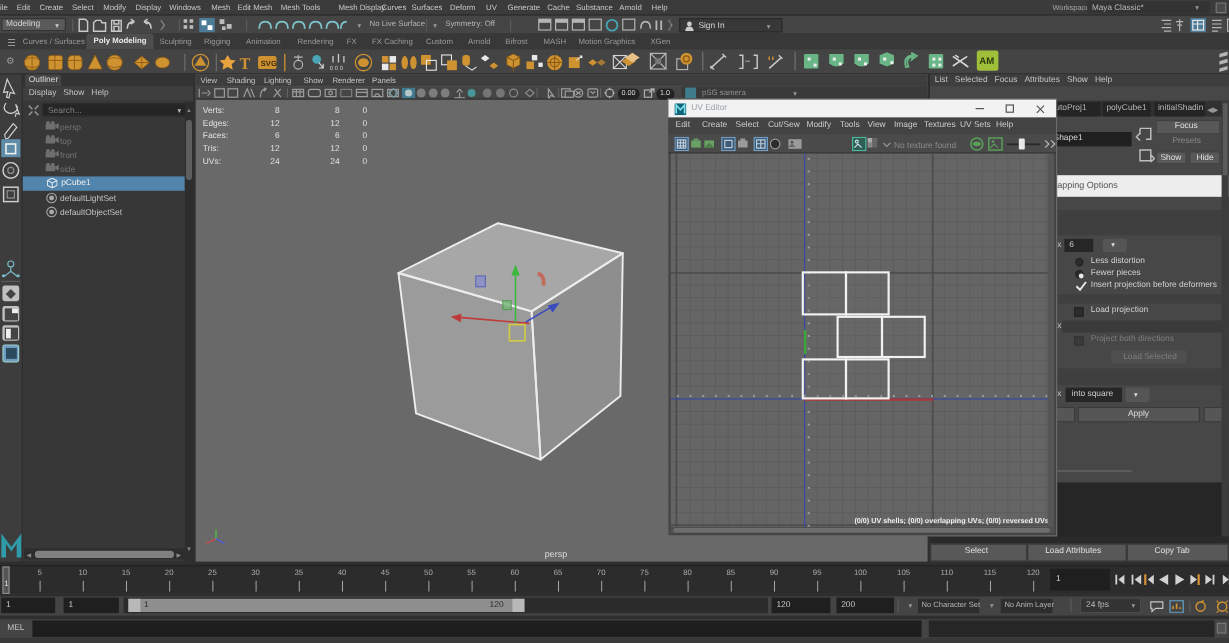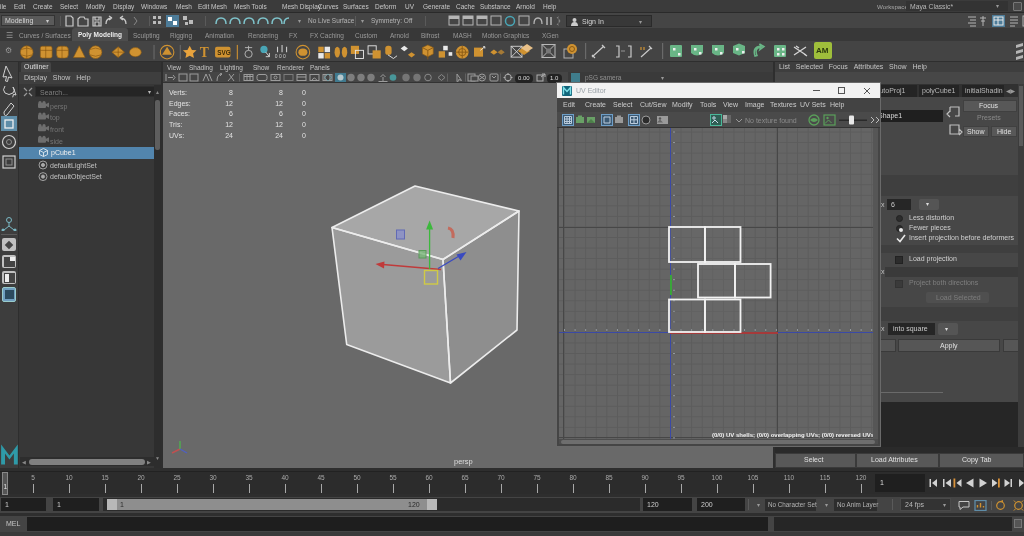--- a/index.html
+++ b/index.html
@@ -575,20 +575,23 @@
     <div class="txt" style="left:15px;top:1px;font-size:7px;color:#e0e0e0;">Focus</div>
   </div>
   <div class="txt" style="left:202px;top:52px;font-size:7px;color:#8a8a8a;">Presets</div>
   <div class="abs" style="left:188px;top:64px;width:26px;height:11px;background:#585858;border:1px solid #404040;">
     <div class="txt" style="left:3px;top:1px;font-size:7px;color:#e0e0e0;">Show</div>
   </div>
   <div class="abs" style="left:216px;top:64px;width:26px;height:11px;background:#585858;border:1px solid #404040;">
     <div class="txt" style="left:5px;top:1px;font-size:7px;color:#e0e0e0;">Hide</div>
   </div>
 
+  <div class="abs" style="left:96px;top:84px;width:153px;height:18px;background:#ededed;">
+    <div class="txt" style="left:10px;top:4px;font-size:7.5px;color:#555;">apping Options</div>
+  </div>
   <div class="abs" style="left:96px;top:113px;width:153px;height:21px;background:#3f3f3f;"></div>
 
   <div class="txt" style="left:106px;top:139px;font-size:7px;color:#c0c0c0;">x</div>
   <div class="abs" style="left:112px;top:137px;width:24px;height:11px;background:#262626;">
     <div class="txt" style="left:4px;top:1.5px;font-size:7px;color:#ccc;">6</div>
   </div>
   <div class="abs" style="left:144px;top:137px;width:20px;height:11px;background:#555;border-radius:2px;">
     <div class="txt" style="left:7px;top:1px;font-size:6px;color:#ddd;">▾</div>
   </div>
 

